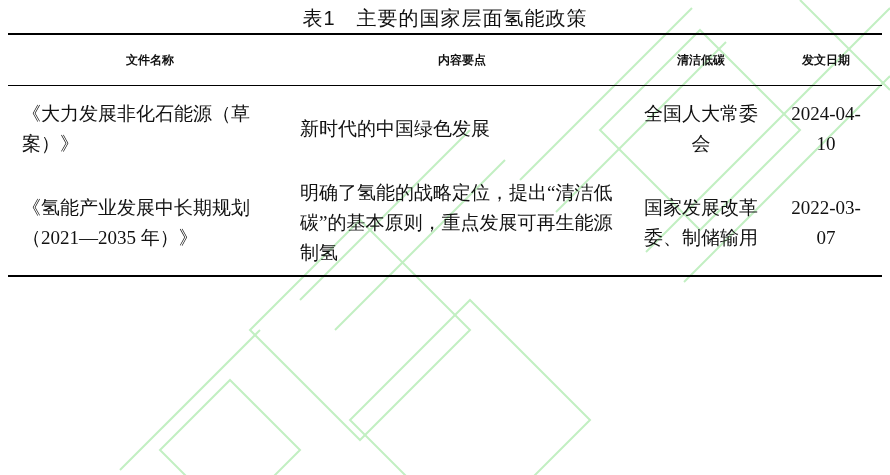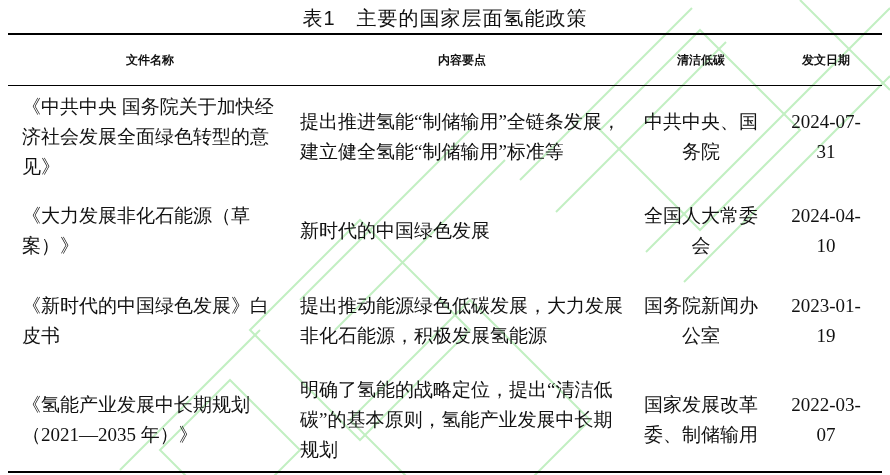--- a/index.html
+++ b/index.html
@@ -67,40 +67,28 @@
       </colgroup>
       <thead>
         <tr>
           <th>文件名称</th>
           <th>内容要点</th>
           <th>清洁低碳</th>
           <th>发文日期</th>
         </tr>
       </thead>
       <tbody>
-        <tr class="r1">
-          <td class="c1">《中共中央 国务院关于加快经济社会发展全面绿色转型的意见》</td>
-          <td class="c2">提出推进氢能“制储输用”全链条发展，建立健全氢能“制储输用”标准等</td>
-          <td class="c3">中共中央、国务院</td>
-          <td class="c4"><span class="date">2024-07-31</span></td>
-        </tr>
         <tr class="r2">
           <td class="c1">《大力发展非化石能源（草案）》</td>
           <td class="c2">新时代的中国绿色发展</td>
           <td class="c3">全国人大常委会</td>
           <td class="c4"><span class="date">2024-04-10</span></td>
         </tr>
-        <tr class="r3">
-          <td class="c1">《新时代的中国绿色发展》白皮书</td>
-          <td class="c2">提出推动能源绿色低碳发展，大力发展非化石能源，积极发展氢能源</td>
-          <td class="c3">国务院新闻办公室</td>
-          <td class="c4"><span class="date">2023-01-19</span></td>
-        </tr>
         <tr class="r4">
           <td class="c1">《氢能产业发展中长期规划（2021—2035 年）》</td>
-          <td class="c2">明确了氢能的战略定位，提出“清洁低碳”的基本原则，氢能产业发展中长期规划</td>
+          <td class="c2">明确了氢能的战略定位，提出“清洁低碳”的基本原则，重点发展可再生能源制氢</td>
           <td class="c3">国家发展改革委、制储输用</td>
           <td class="c4"><span class="date">2022-03-07</span></td>
         </tr>
       </tbody>
     </table>
   </div>
 </div>
 
 </body></html>

